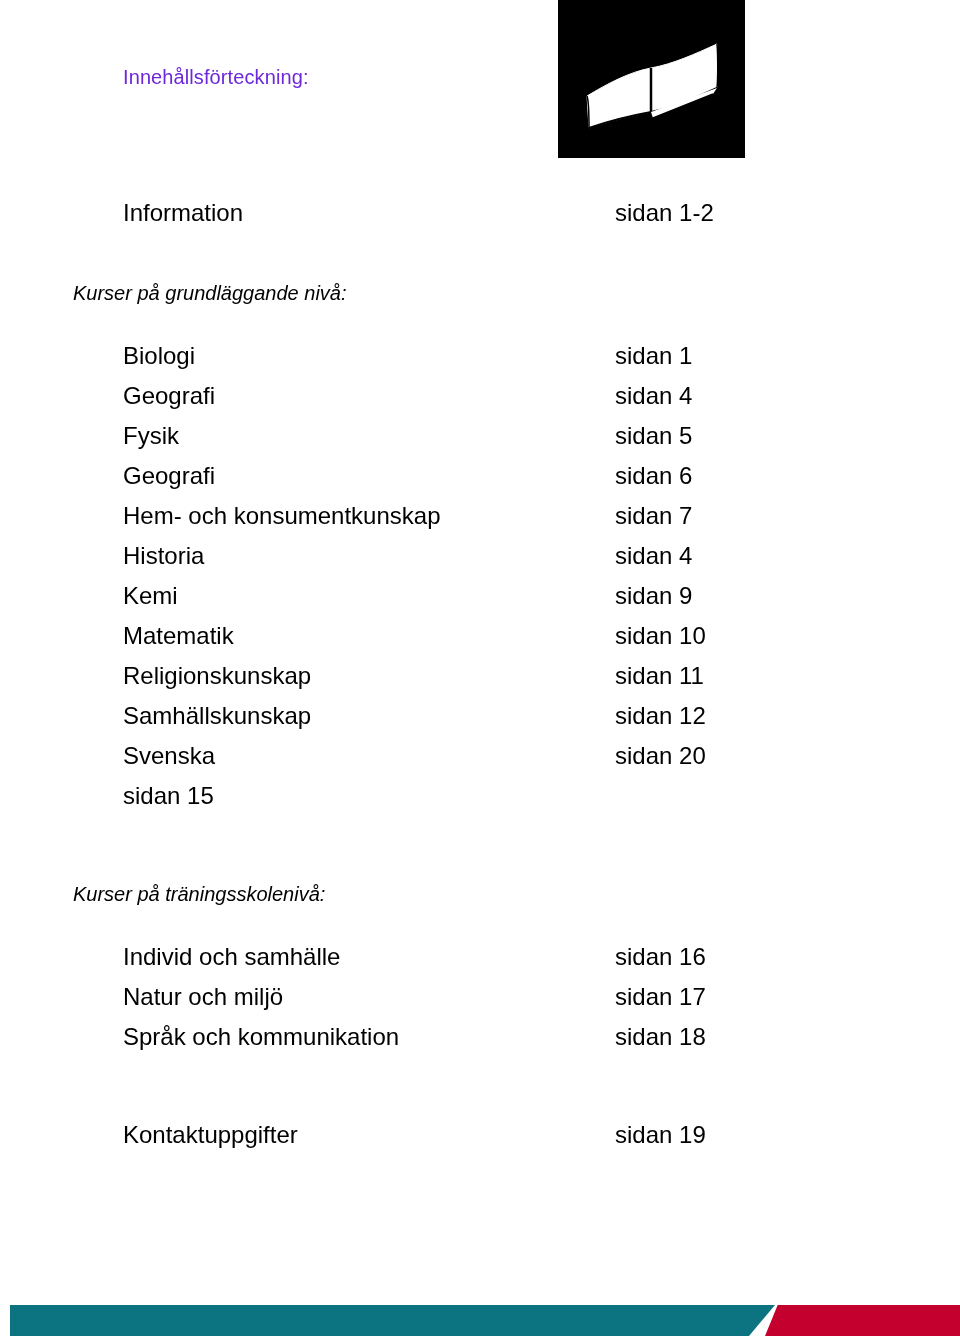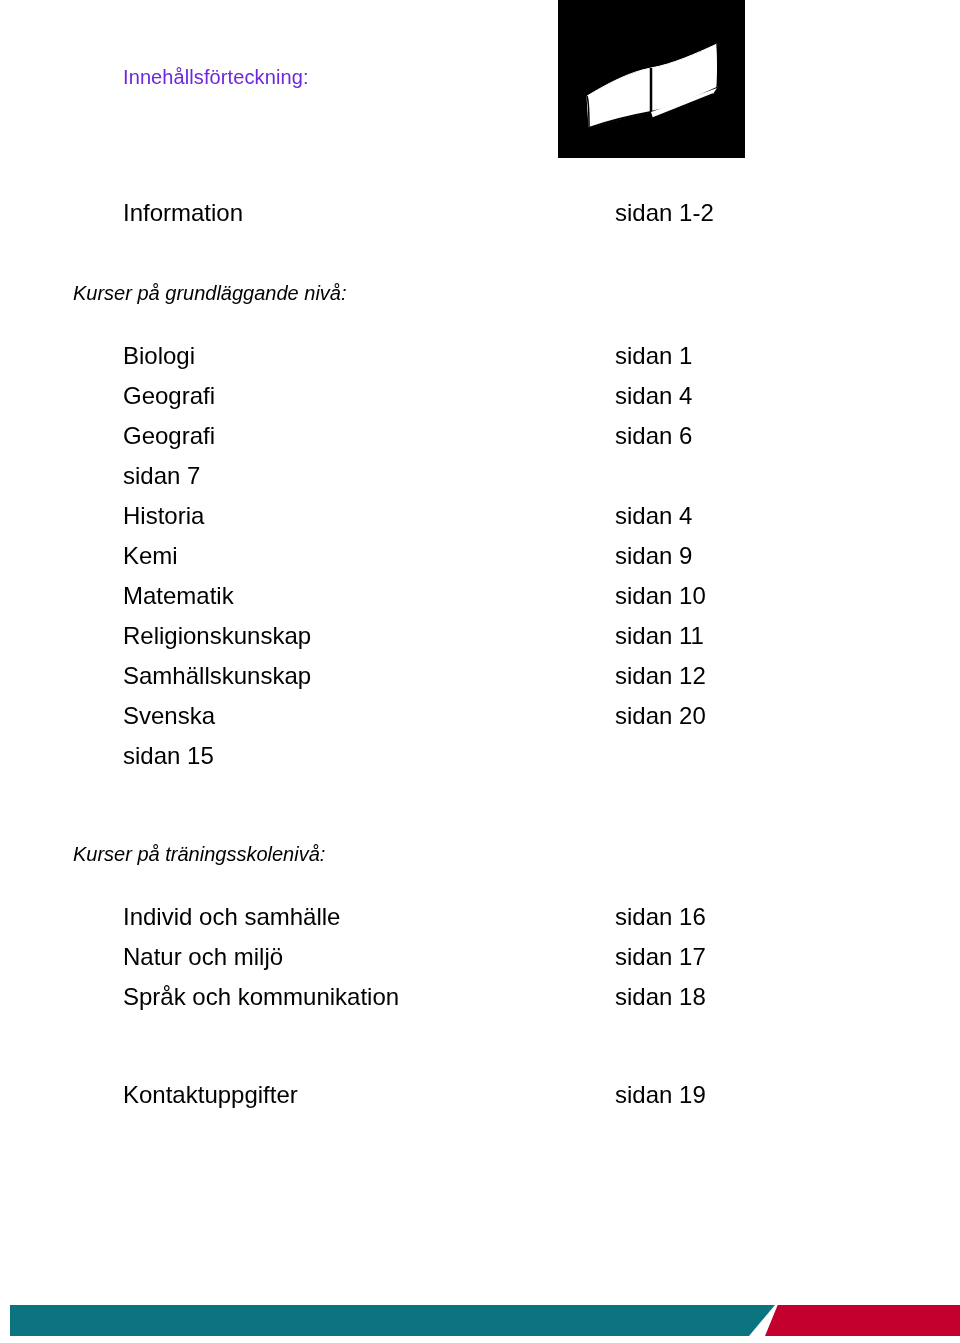--- a/index.html
+++ b/index.html
@@ -180,24 +180,29 @@
     <ul class="toc">
       <li class="row">
         <span class="label">Biologi</span>
         <span class="page-ref">sidan 1</span>
       </li>
       <li class="row">
         <span class="label">Geografi</span>
         <span class="page-ref">sidan 4</span>
       </li>
       <li class="row">
+        <span class="label">Fysik</span>
+        <span class="page-ref">sidan 5</span>
+      </li>
+      <li class="row">
         <span class="label">Geografi</span>
         <span class="page-ref">sidan 6</span>
       </li>
       <li class="row">
+        <span class="label">Hem- och konsumentkunskap</span>
         <span class="page-ref">sidan 7</span>
       </li>
       <li class="row">
         <span class="label">Historia</span>
         <span class="page-ref">sidan 4</span>
       </li>
       <li class="row">
         <span class="label">Kemi</span>
         <span class="page-ref">sidan 9</span>
       </li>

